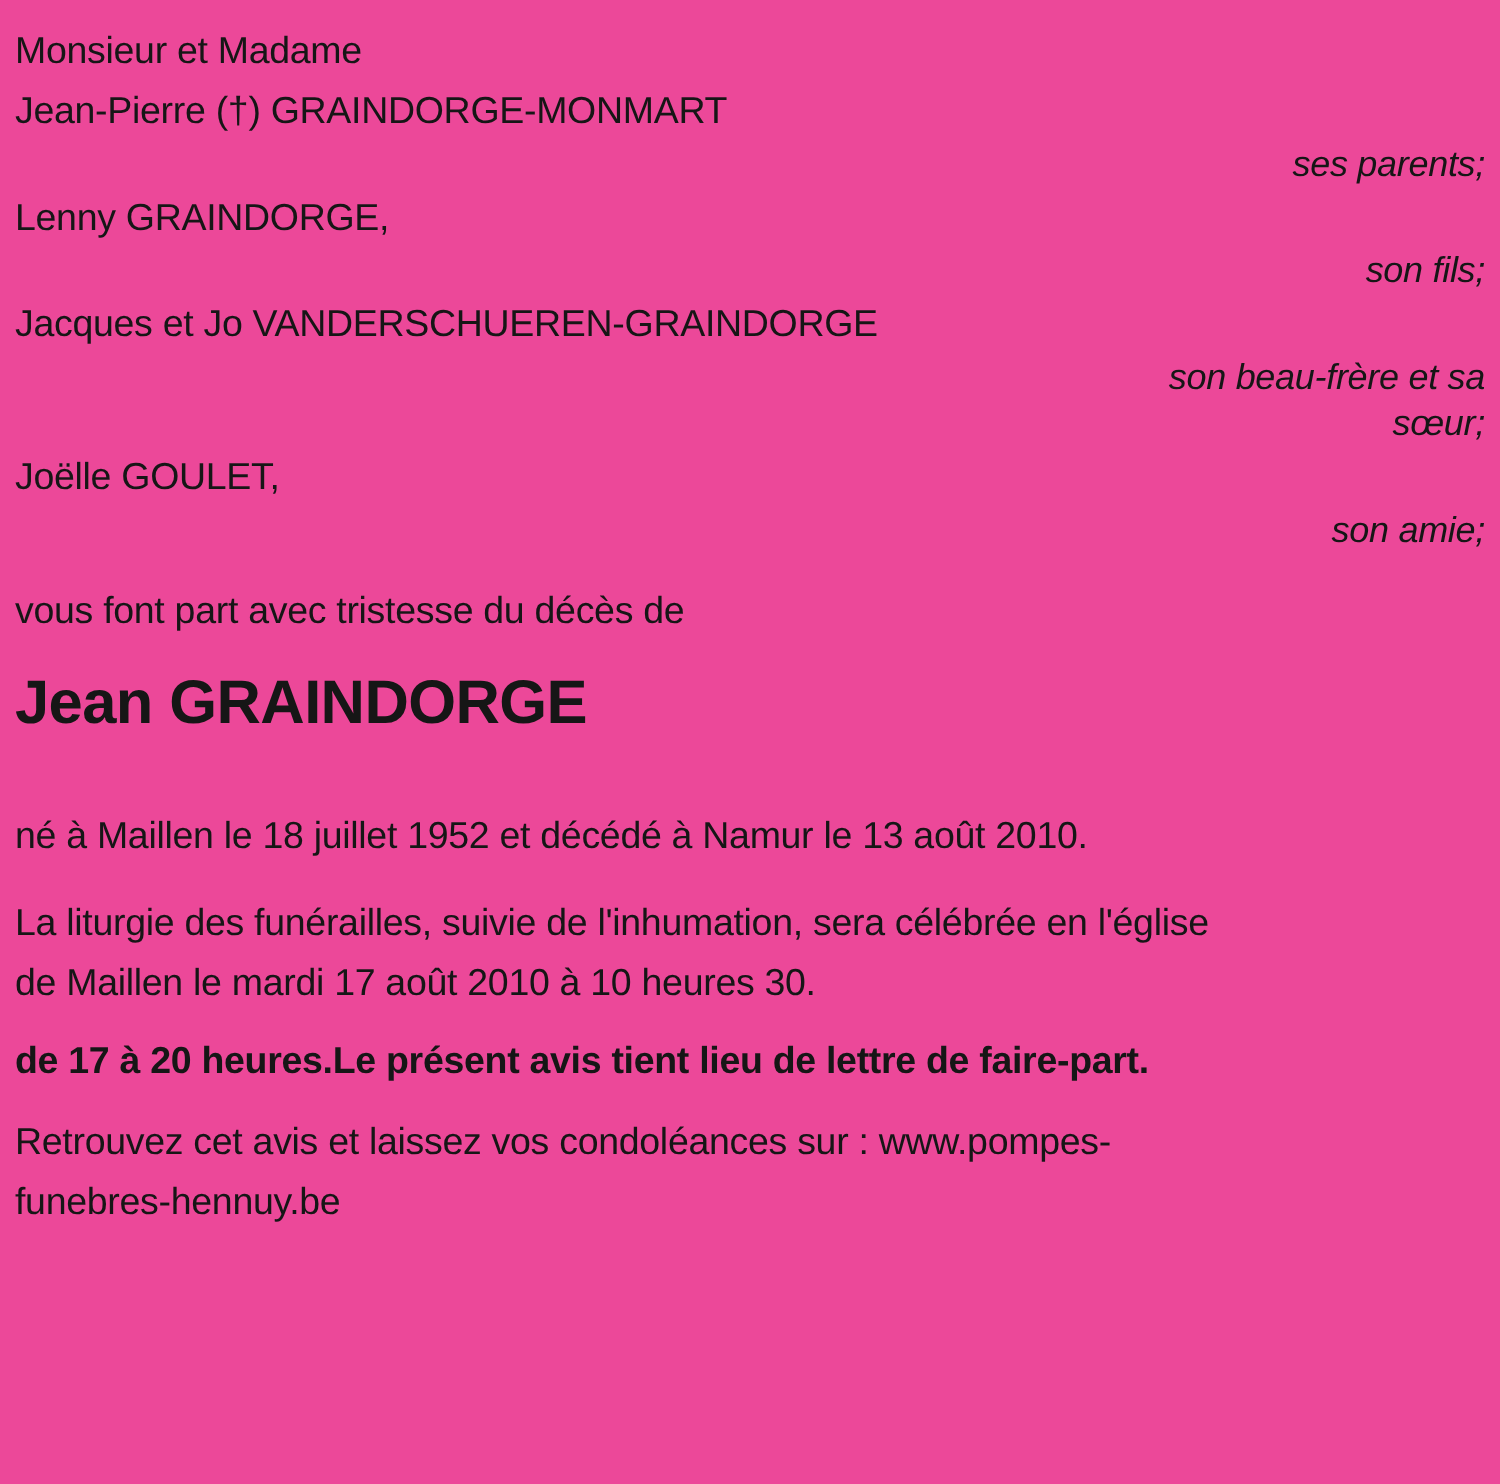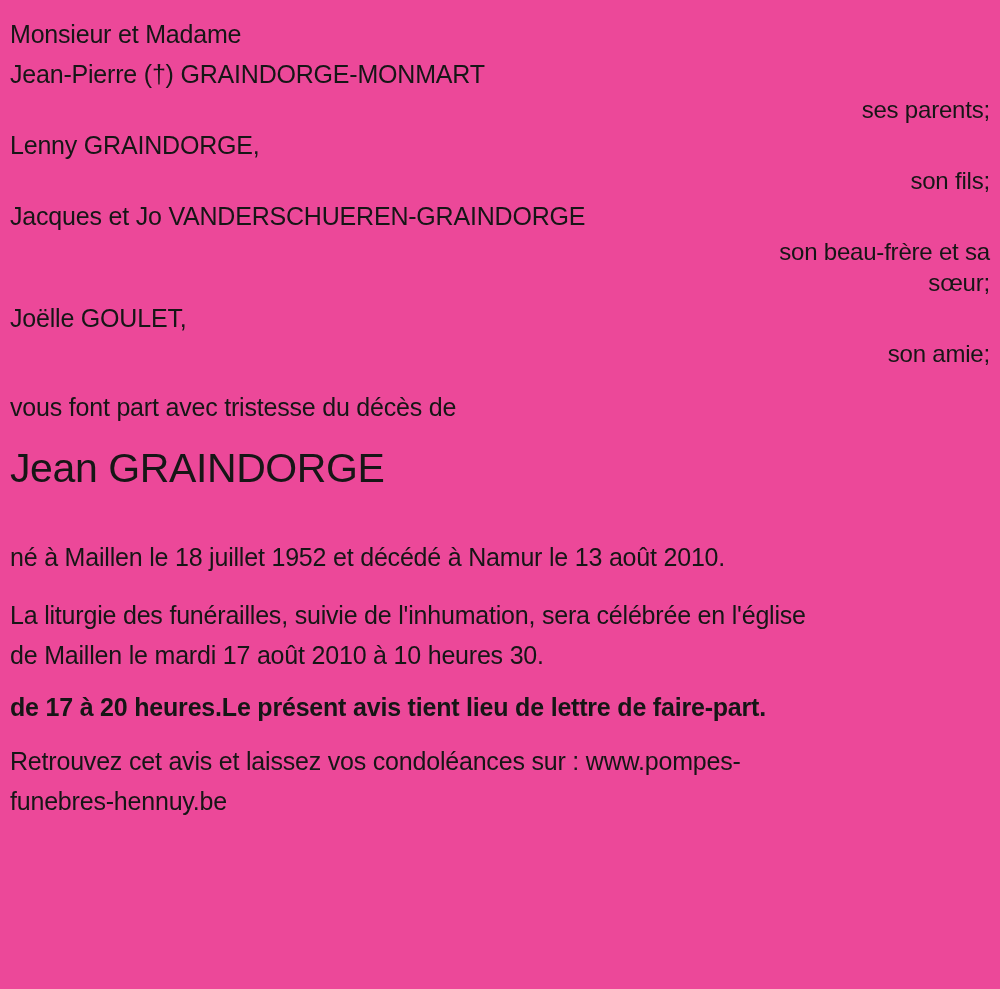--- a/index.html
+++ b/index.html
@@ -16,32 +16,33 @@
     letter-spacing: -0.2px;
   }
   .line { white-space: nowrap; }
   .name-line {
     font-size: 25px;
     line-height: 40px;
     text-align: left;
   }
   .relation-line {
     font-size: 24px;
+    font-style: italic;
     line-height: 31px;
     text-align: right;
   }
   .intro {
     margin-top: 18px;
     font-size: 25px;
     line-height: 40px;
   }
   .deceased {
     margin-top: 16px;
     font-size: 41px;
-    font-weight: 400;
+    font-weight: 700;
     line-height: 50px;
     letter-spacing: -0.4px;
   }
   .p-birth { margin-top: 44px; }
   .p-ceremony { margin-top: 18px; }
   .p-repose { margin-top: 12px; }
   .p-condolences { margin-top: 14px; }
   .body-line {
     font-size: 25px;
     line-height: 40px;

